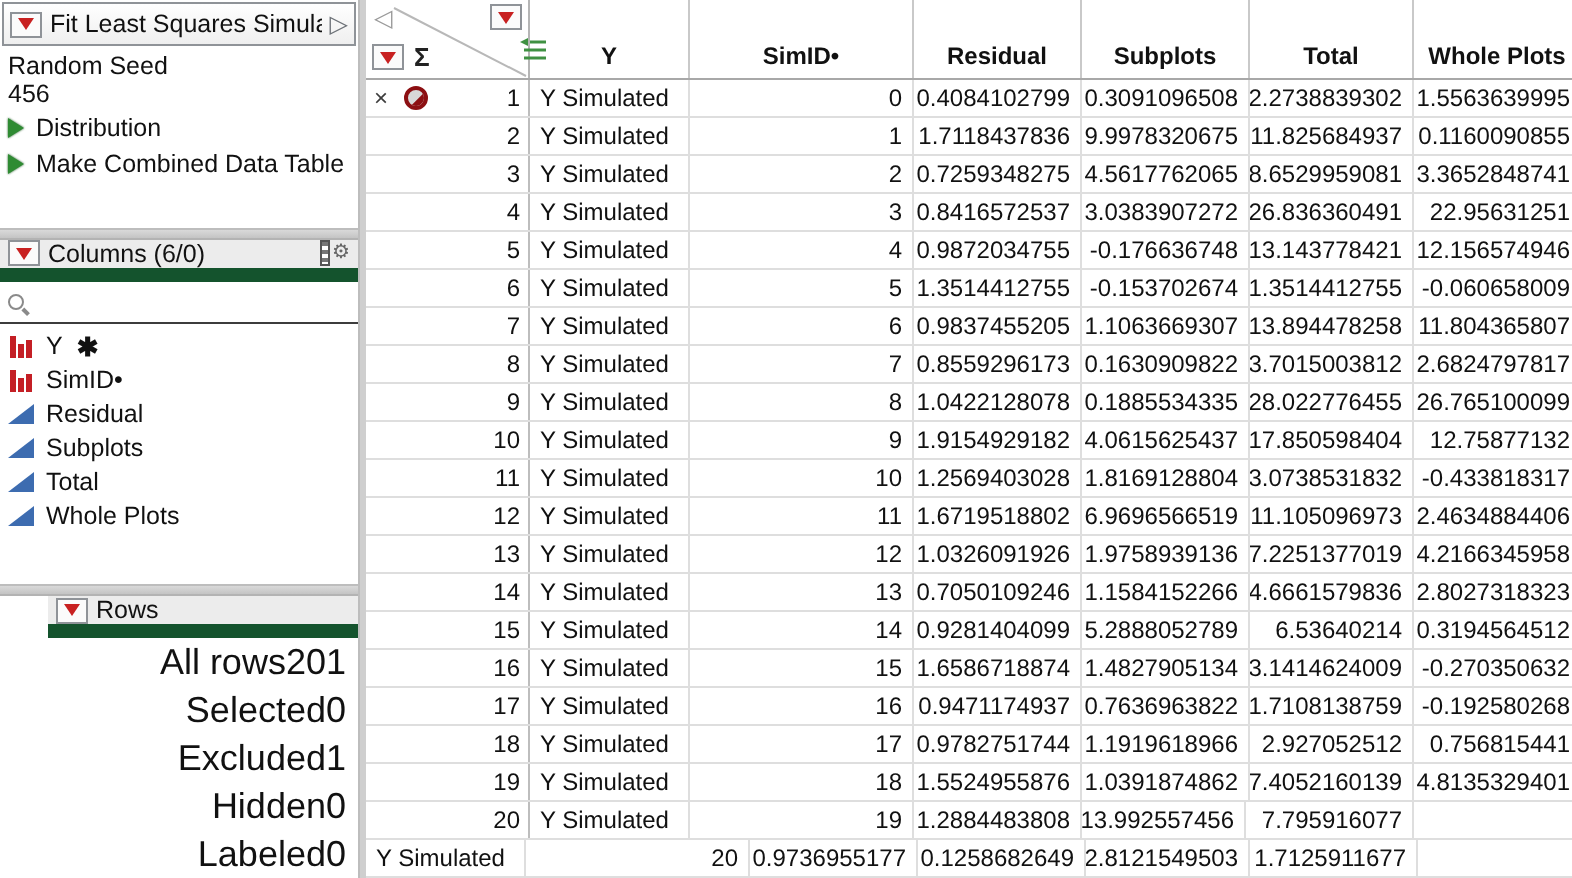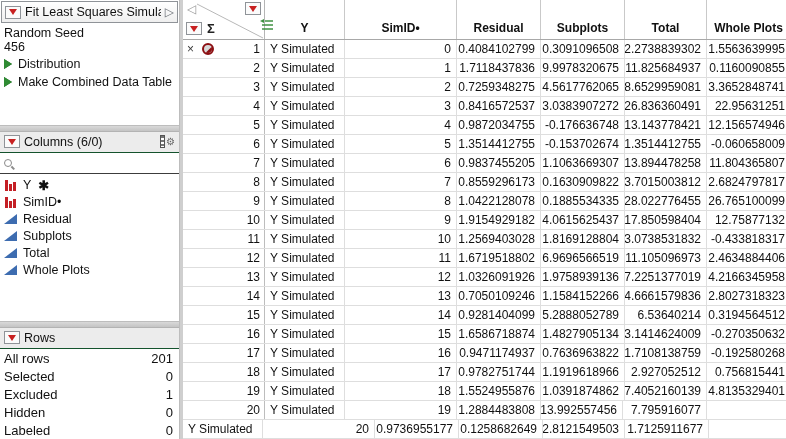--- a/index.html
+++ b/index.html
@@ -29,21 +29,21 @@
   }
   .redtri-btn i { width:0; height:0; border-left:4px solid transparent; border-right:4px solid transparent; border-top:6px solid #c82121; }
 
   .kv-row { display:flex; justify-content:space-between; padding:3px 6px 1px 4px; font-size:12.5px;flex-direction:column; }
   .action-row { display:flex; align-items:center; gap:6px; padding:2px 4px; font-size:12.5px; }
   .greentri { width:0; height:0; border-top:5px solid transparent; border-bottom:5px solid transparent; border-left:8px solid #2f8b33; filter:drop-shadow(0 0 0.5px #1c5a1f); }
 
   .hsplit { height:7px; background:linear-gradient(#d9d9d9,#c4c4c4); border-top:1px solid #bdbdbd; border-bottom:1px solid #b3b3b3; }
 
   .panel-header {
-    height:21px; background:#ececec; border-bottom:1px solid #14532d;
+    height:21px; background:#ececec; border-bottom:7px solid #14532d;
     display:flex; align-items:center; gap:4px; padding:0 4px;
   }
   .panel-header .ph-title { font-size:12.5px; flex:1; }
 
   .colgear-icon { display:inline-flex; align-items:center; gap:1px; }
   .colgear-icon .colbar { width:5px; height:13px; border:1px solid #555; background:repeating-linear-gradient(#777 0 2px,#fff 2px 4px); }
   .colgear-icon .gear { font-size:10px; color:#666; line-height:1; }
 
   .search-row { height:21px; display:flex; align-items:center; padding:0 4px; border-bottom:1px solid #3c3c3c; }
   .mag-icon { width:8px; height:8px; border:1.5px solid #8a8a8a; border-radius:50%; position:relative; }
@@ -51,21 +51,21 @@
 
   .col-list { padding:3px 0 0 3px; }
   .col-item { display:flex; align-items:center; gap:5px; height:17px; font-size:12.5px; }
   .icon-slot { width:15px; display:flex; justify-content:center; align-items:flex-end; }
   .nom-icon { display:inline-flex; align-items:flex-end; gap:1px; height:11px; }
   .nom-icon b { display:block; width:3px; background:#c41f25; }
   .nom-icon b:nth-child(1){height:11px;} .nom-icon b:nth-child(2){height:7px;} .nom-icon b:nth-child(3){height:9px;}
   .cont-icon { width:0; height:0; border-left:13px solid transparent; border-bottom:10px solid #3d6cb0; }
   .col-suffix { font-size:13px; font-weight:bold; margin-left:2px; }
 
-  .stat-row { display:flex; justify-content:space-between; padding:2px 6px 1px 4px; font-size:13px; }
+  .stat-row { display:flex; justify-content:flex-end; padding:2px 6px 1px 4px; font-size:18px; }
 
   
   .table-area { width:603px; height:439px; overflow:hidden; background:#fff; }
   .thead { display:flex; height:40px; border-bottom:1px solid #a8a8a8; }
   .corner { width:82px; position:relative; border-right:1px solid #b5b5b5; flex:0 0 auto; }
   .corner svg { position:absolute; left:0; top:0; }
   .corner .tri-left { position:absolute; left:4px; top:2px; color:#9a9a9a; font-size:12px; }
   .corner .btn-tr { position:absolute; right:3px; top:2px; }
   .corner .btn-bl { position:absolute; left:3px; bottom:4px; }
   .corner .sigma { position:absolute; left:24px; bottom:3px; font-size:13px; font-weight:bold; color:#222; }
@@ -180,21 +180,21 @@
             <span class="icon-slot">
               <span class="cont-icon"></span>
             </span>
             <span>Whole Plots</span>
           </div>
         </div>
     </div>
 
     <div class="hsplit"></div>
 
-    <div style="flex:1;">
+    <div style="flex:1;padding-left:24px;">
       <div class="panel-header">
         <span class="redtri-btn">
             <i></i>
           </span>
         <span class="ph-title">Rows</span>
       </div>
       <div>
           <div class="stat-row">
             <span>All rows</span>
             <span>201</span>

